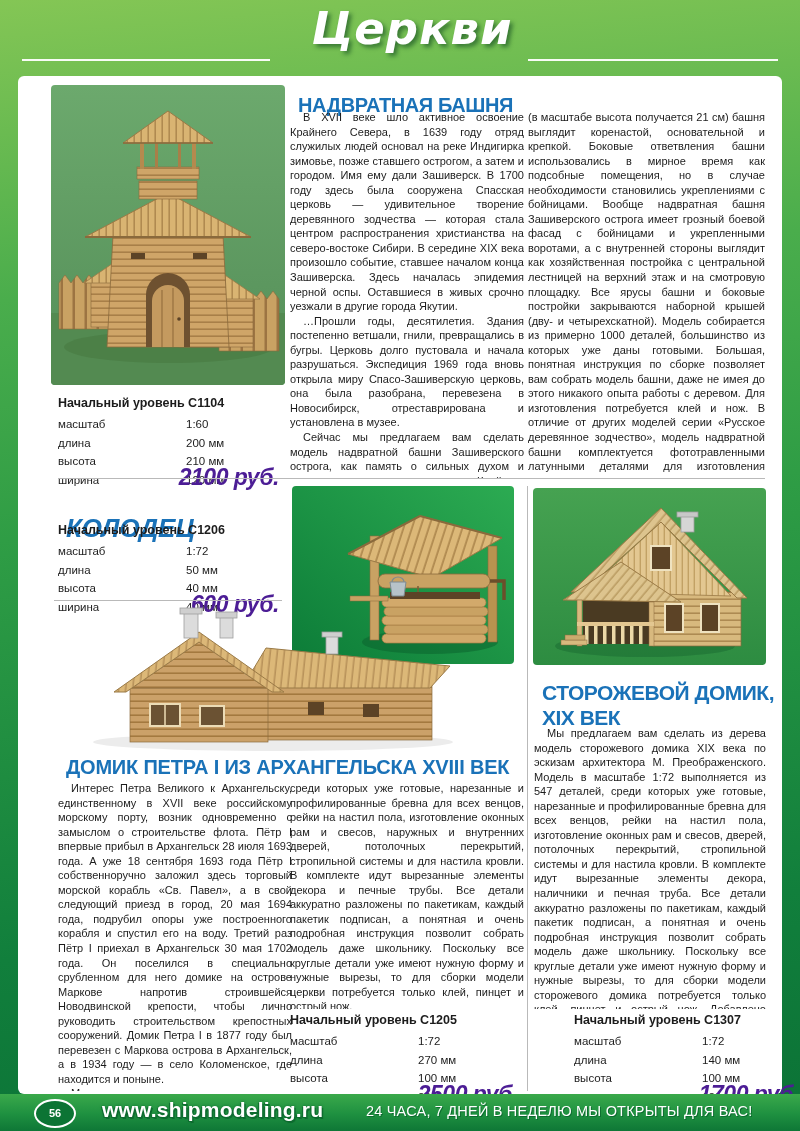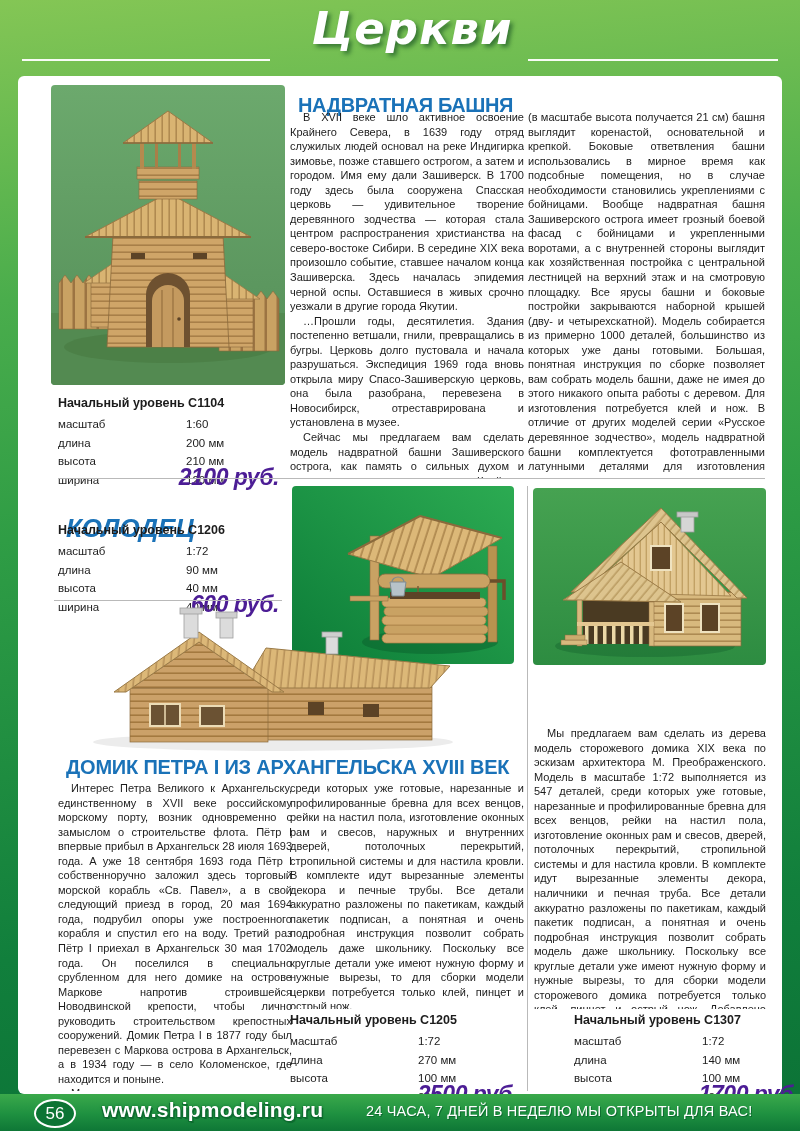--- a/index.html
+++ b/index.html
@@ -26,21 +26,21 @@
   .specs{font-size:11.5px;color:#1c1c1c;position:absolute;}
   .specs .sheading{font-weight:bold;font-size:12.5px;margin-bottom:5px;white-space:nowrap;}
   .spec-row{line-height:18.5px;white-space:nowrap;}
   .spec-row .lbl{display:inline-block;width:128px;}
   .price{position:absolute;right:6px;bottom:-2px;color:#4c1d95;font-weight:bold;font-style:italic;
     font-size:23px;white-space:nowrap;letter-spacing:-.5px;}
   .divider{background:#b9b9b9;}
   .footer{position:absolute;left:0;top:1094px;width:800px;height:37px;
     background:linear-gradient(180deg,#3aa94b 0%,#1e9040 55%,#0e7736 100%);}
   .badge{position:absolute;left:34px;top:5px;width:38px;height:25px;border:2px solid #fff;border-radius:50%;
-    background:#0c7434;color:#fff;font-weight:normal;font-size:17px;text-align:center;line-height:25px;}
+    background:#0c7434;color:#fff;font-weight:bold;font-size:11px;text-align:center;line-height:25px;}
   .site{position:absolute;left:102px;top:4px;color:#fff;font-weight:bold;font-size:21px;letter-spacing:.2px;
     text-shadow:1.5px 1.5px 0 #0d6b2f, -1px 1px 0 #0d6b2f, 0 0 3px #0d6b2f;cursor:pointer;}
   .tagline{position:absolute;left:366px;top:9px;color:#fff;font-weight:normal;font-size:14.5px;letter-spacing:.2px;
     text-shadow:1px 1px 0 #0d6b2f;white-space:nowrap;}
 </style>
 </head>
 <body>
 
 <div class="page">
 
@@ -128,21 +128,21 @@
       <p class="cont">(в масштабе высота получается 21 см) башня выглядит коренастой, основательной и крепкой. Боковые ответвления башни использовались в мирное время как подсобные помещения, но в случае необходимости становились укреплениями с бойницами. Вообще надвратная башня Зашиверского острога имеет грозный боевой фасад с бойницами и укрепленными воротами, а с внутренней стороны выглядит как хозяйственная постройка с центральной лестницей на верхний этаж и на смотровую площадку. Все ярусы башни и боковые постройки закрываются наборной крышей (дву- и четырехскатной). Модель собирается из примерно 1000 деталей, большинство из которых уже даны готовыми. Большая, понятная инструкция по сборке позволяет вам собрать модель башни, даже не имея до этого никакого опыта работы с деревом. Для изготовления потребуется клей и нож. В отличие от других моделей серии «Русское деревянное зодчество», модель надвратной башни комплектуется фототравленными латунными деталями для изготовления дверных петель, ручек и засовов.</p>
 
     </div>
 
     <div class="abs divider" style="left:40px;top:402px;width:707px;height:1px;"></div>
 
     <h2 class="abs h-well" style="left:40px;top:429px;font-style:italic;">КОЛОДЕЦ</h2>
     <div class="specs" style="left:40px;top:447px;width:227px;">
       <div class="sheading">Начальный уровень С1206</div>
       <div class="spec-row"><span class="lbl">масштаб</span><span>1:72</span></div>
-      <div class="spec-row"><span class="lbl">длина</span><span>90 мм</span></div>
+      <div class="spec-row"><span class="lbl">длина</span><span>50 мм</span></div>
       <div class="spec-row"><span class="lbl">высота</span><span>40 мм</span></div>
       <div class="spec-row"><span class="lbl">ширина</span><span>40 мм</span></div>
       <div class="price">600 руб.</div>
     </div>
     <div class="abs divider" style="left:36px;top:524px;width:228px;height:1px;"></div>
 
     <svg class="abs img-frame" style="left:274px;top:410px;" width="222" height="178" viewBox="0 0 222 178">
       <defs>
         <linearGradient id="w-bg" x1="0" y1="1" x2="1" y2="0">
           <stop offset="0" stop-color="#0c7c38"></stop>
@@ -280,20 +280,24 @@
         <rect x="70" y="138" width="3.5" height="18"></rect>
           <rect x="79" y="138" width="3.5" height="18"></rect>
         <rect x="88" y="138" width="3.5" height="18"></rect>
           <rect x="97" y="138" width="3.5" height="18"></rect>
         <rect x="106" y="138" width="3.5" height="18"></rect>
       </g>
       <rect x="28" y="152" width="26" height="5" fill="#d8b97e" stroke="#8a6a3c" stroke-width=".5"></rect>
       <rect x="32" y="147" width="20" height="5" fill="#cbab6e" stroke="#8a6a3c" stroke-width=".5"></rect>
     </svg>
 
+    <h2 class="abs h-watch" style="left:516px;top:596px;width:232px;">
+      <span style="display:block;">СТОРОЖЕВОЙ ДОМИК,</span>
+      <span style="display:block;">XIX ВЕК</span>
+    </h2>
     <div class="abs col" style="left:516px;top:650px;width:232px;height:283px;">
       <p>Мы предлагаем вам сделать из дерева модель сторожевого домика XIX века по эскизам архитектора М. Преображенского. Модель в масштабе 1:72 выполняется из 547 деталей, среди которых уже готовые, нарезанные и профилированные бревна для всех венцов, рейки на настил пола, изготовление оконных рам и свесов, дверей, потолочных перекрытий, стропильной системы и для настила кровли. В комплекте идут вырезанные элементы декора, наличники и печная труба. Все детали аккуратно разложены по пакетикам, каждый пакетик подписан, а понятная и очень подробная инструкция позволит собрать модель даже школьнику. Поскольку все круглые детали уже имеют нужную форму и нужные вырезы, то для сборки модели сторожевого домика потребуется только клей, пинцет и острый нож. Добавлено фототравление для дверей, натуральная слюда для окон.</p>
     </div>
     <div class="specs" style="left:516px;top:937px;width:231px;margin-left:40px;">
       <div class="sheading">Начальный уровень С1307</div>
       <div class="spec-row"><span class="lbl">масштаб</span><span>1:72</span></div>
       <div class="spec-row"><span class="lbl">длина</span><span>140 мм</span></div>
       <div class="spec-row"><span class="lbl">высота</span><span>100 мм</span></div>
       <div class="spec-row"><span class="lbl">ширина</span><span>120 мм</span></div>
       <div class="price">1700 руб.</div>

